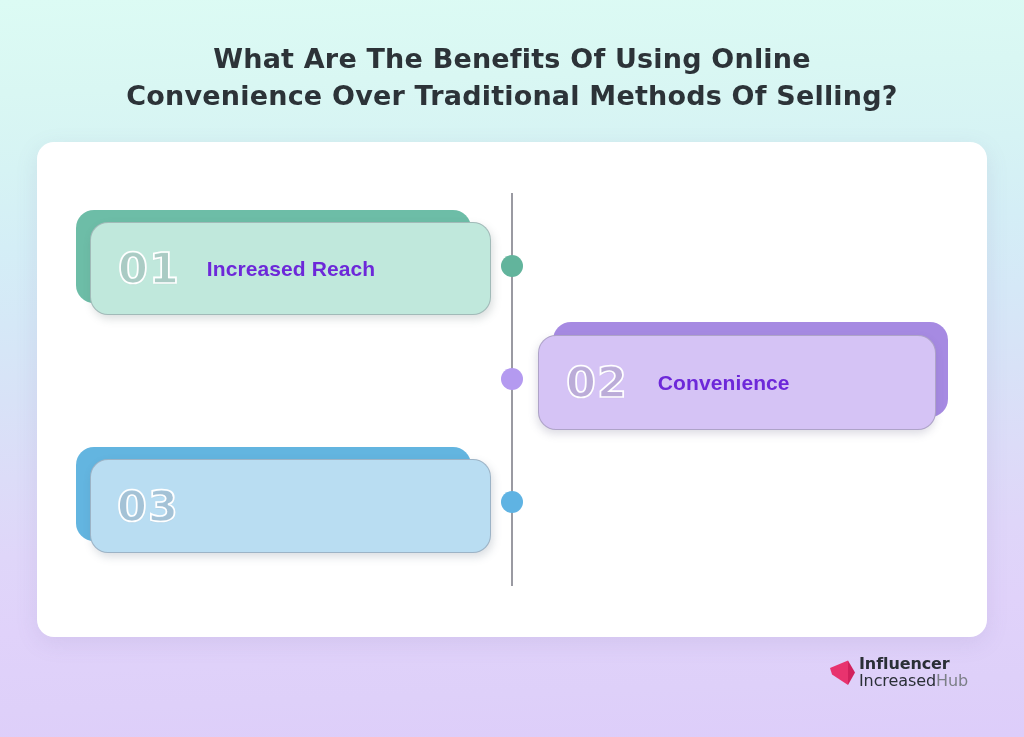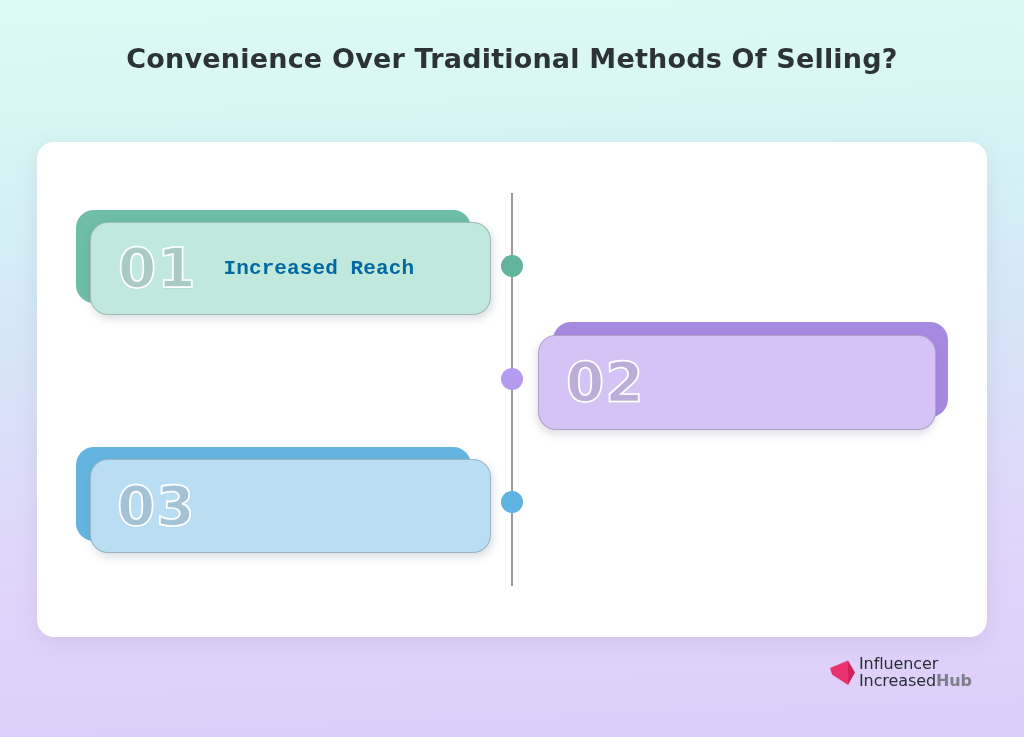--- a/index.html
+++ b/index.html
@@ -85,37 +85,37 @@
   }
   .card-front {
     position: absolute;
     border-radius: 18px;
     border: 1px solid rgba(110,110,125,0.38);
     box-sizing: border-box;
     display: flex;
     align-items: center;
   }
   .card-num {
-    font-size: 55px;
+    font-size: 43px;
     font-weight: bold;
     color: transparent;
     -webkit-text-stroke: 1.7px #ffffff;
     letter-spacing: 1px;
     font-family: "DejaVu Sans", "Liberation Sans", sans-serif;
     flex: 0 0 auto;
     line-height: 1;
     text-shadow: 0 1px 1px rgba(70,70,90,0.18);
   }
   .card-label {
     font-size: 21px;
     font-weight: bold;
-    color: #0369a1;
+    color: #6d28d9;
     line-height: 26px;
     letter-spacing: 0.1px;
-    font-family: Liberation Mono, monospace;
+    font-family: Liberation Sans, sans-serif;
   }
 
   
   #card-1 { left: 76px; top: 210px; width: 415px; height: 105px; }
   #card-1 .card-back {
     left: 0; top: 0; width: 395px; height: 93px;
     background: #6dbda7;
   }
   #card-1 .card-front {
     left: 14px; top: 12px; width: 401px; height: 93px;
@@ -167,39 +167,40 @@
     flex: 0 0 auto;
     margin-right: 3px;
     margin-top: 4px;
   }
   #logo-text {
     font-family: "DejaVu Sans", "Liberation Sans", sans-serif;
     line-height: 17px;
   }
   #logo-line1 {
     font-size: 16px;
-    font-weight: normal;
+    font-weight: bold;
     color: #2a2f36;
     display: block;
     letter-spacing: -0.1px;
   }
   #logo-line2 {
     font-size: 16px;
     display: block;
     letter-spacing: -0.1px;
   }
   #logo-marketing { color: #2a2f36; }
-  #logo-hub { color: #7c7f87; font-weight: bold; }
+  #logo-hub { color: #7c7f87; }
 </style>
 </head>
 <body>
 
 <div id="stage">
 
   <div id="title">
+    <span class="tline">What Are The Benefits Of Using Online</span>
     <span class="tline">Convenience Over Traditional Methods Of Selling?</span>
   </div>
 
   <div id="panel"></div>
 
   <div id="timeline-line"></div>
   <div class="tl-dot" id="tl-dot-1"></div>
   <div class="tl-dot" id="tl-dot-2"></div>
   <div class="tl-dot" id="tl-dot-3"></div>
 
@@ -208,20 +209,21 @@
     <div class="card-front">
       <span class="card-num">01</span>
       <span class="card-label">Increased Reach</span>
     </div>
   </div>
 
   <div class="card-wrap" id="card-2">
     <div class="card-back"></div>
     <div class="card-front">
       <span class="card-num">02</span>
+      <span class="card-label">Convenience</span>
     </div>
   </div>
 
   <div class="card-wrap" id="card-3">
     <div class="card-back"></div>
     <div class="card-front">
       <span class="card-num">03</span>
     </div>
   </div>
 

